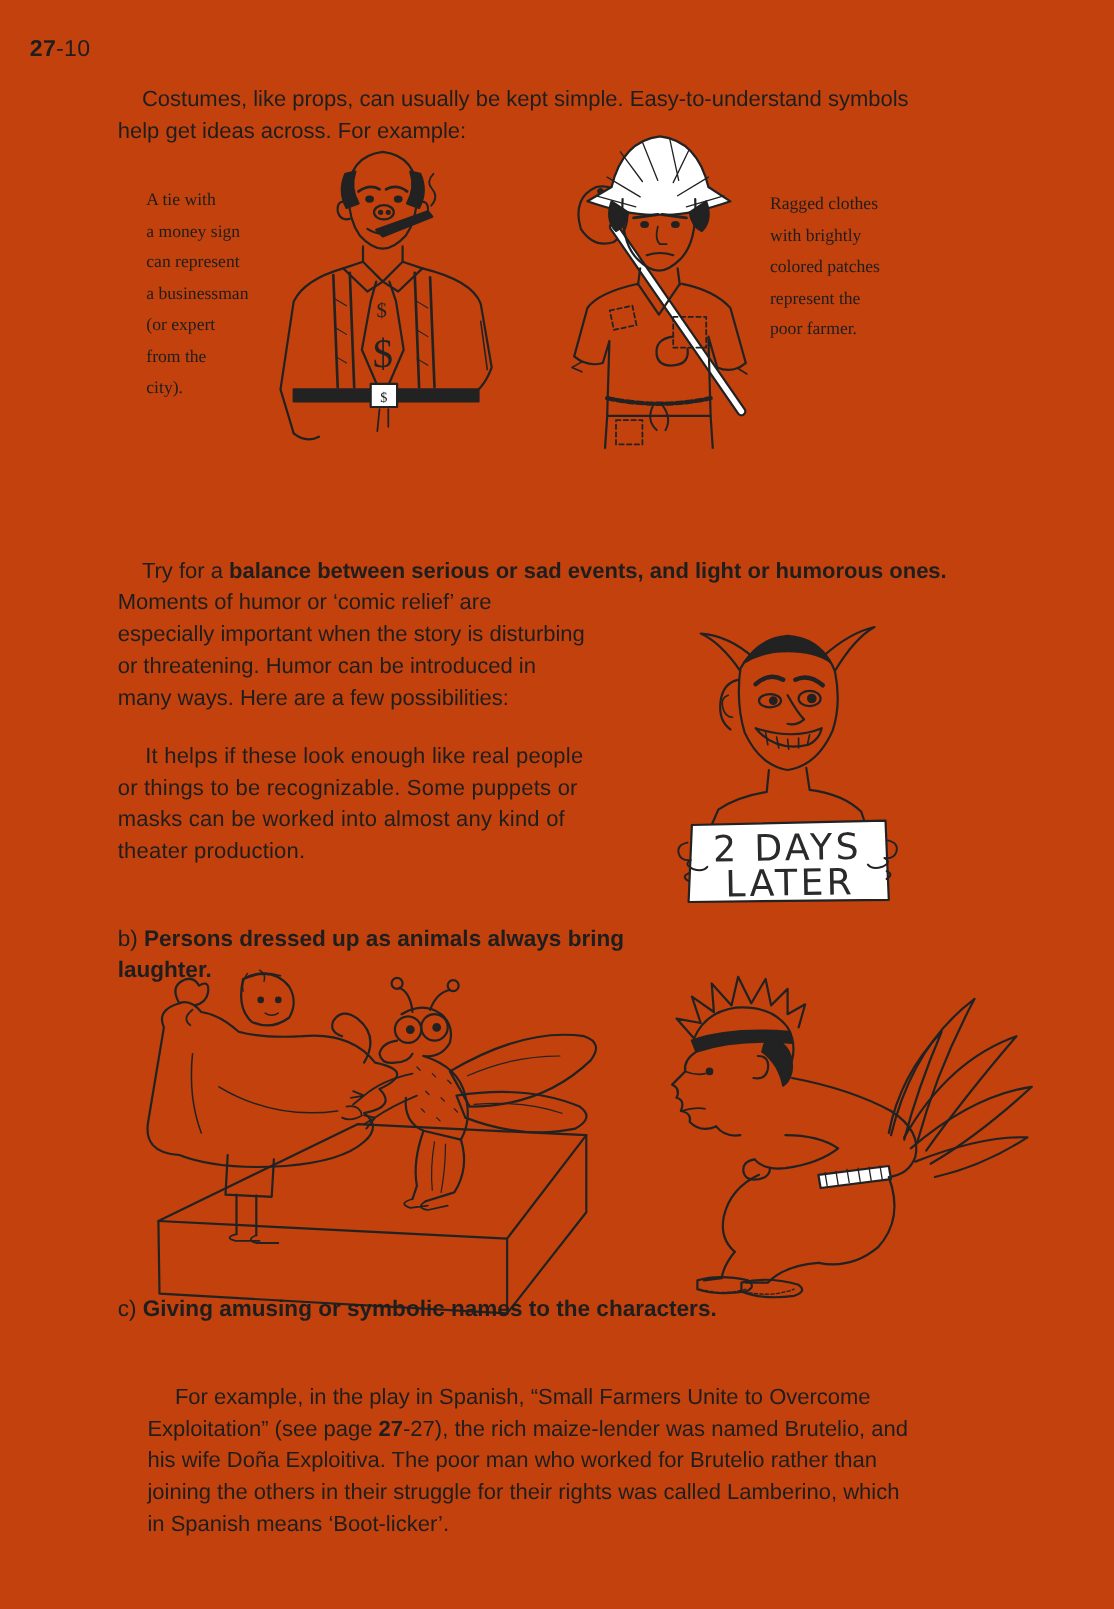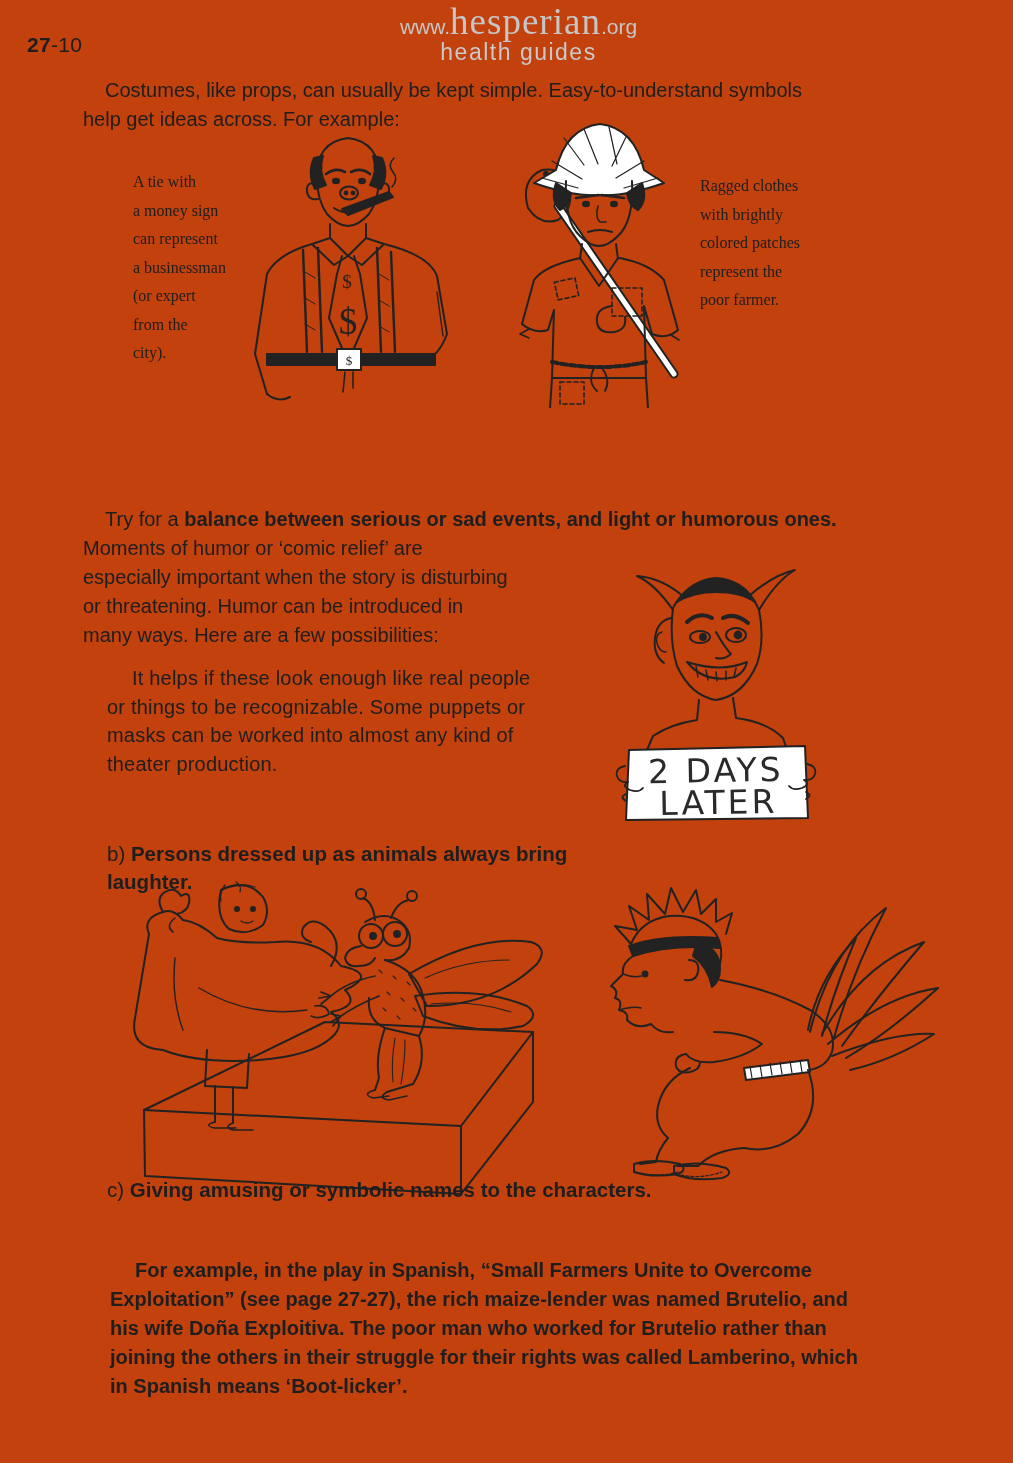--- a/index.html
+++ b/index.html
@@ -10,31 +10,31 @@
     margin:0 auto;
     background:#c2410c;
     color:#1e1e1e;
     font-family:"Liberation Sans", sans-serif;
     overflow:hidden;
   }
   .abs { position:absolute; }
   .pre { white-space:pre-line; }
   .pagenum { font-size:21px; letter-spacing:.3px; }
   .pagenum b { font-weight:bold; }
-  .body-text { font-size:20px; line-height:29px; }
+  .body-text { font-size:20px; line-height:29px;margin-left:24px; }
   .indent22 { text-indent:22px; }
   .indent25 { text-indent:25px; }
   .caption {
     font-family:"Liberation Serif", serif;
     font-size:16px; line-height:28.5px;
   }
   .h-bold { font-weight:bold; }
   .sec-head { font-size:20.5px; line-height:28px; }
   .sub-head { font-size:20.5px; line-height:28px; }
-  .sub-body { font-size:20px; line-height:28.5px; letter-spacing:.2px; }
+  .sub-body { font-size:20px; line-height:28.5px; letter-spacing:.2px; margin-top:10px; }
   svg.drawing { display:block; }
   svg.drawing path, svg.drawing circle, svg.drawing ellipse, svg.drawing rect {
     vector-effect:none;
   }
   .footer {
     position:absolute; left:0; top:1392; width:100%;
     text-align:center; padding-left:24px;
     color:#c6c6c6; user-select:none;
   }
   .footer .l1 span { vertical-align:baseline; }
@@ -260,24 +260,20 @@
       <path d="M97 188 Q71 200 65 226 Q61 246 75 258"></path>
       <path d="M151 268 Q121 270 105 286 L85 286 M75 258 Q65 270 63 282 L47 284"></path>
       <path d="M41 284 Q61 278 87 284 Q95 290 85 294 Q59 298 41 292 Z"></path>
       <path d="M81 286 Q105 280 133 288 Q141 294 129 298 Q101 302 81 294 Z"></path>
       <path d="M43 292 q22 6 42 0 M83 294 q24 6 46 -2" stroke-dasharray="3 2" stroke-width="1.2"></path>
     </g>
   </svg>
 
   <p class="abs sub-head pre" style="left:107px; top:1176px;"><span>c) </span><b class="h-bold">Giving amusing or symbolic names to the characters.</b></p>
 
-  <p class="abs body-text pre indent25" style="left:110px; top:1256px; width:870px;font-weight:bold;"><span>For example, in the play in Spanish, “Small Farmers Unite to Overcome
+  <p class="abs body-text pre indent25" style="left:110px; top:1256px; width:870px;"><span>For example, in the play in Spanish, “Small Farmers Unite to Overcome
 Exploitation” (see page </span><b>27</b><span>-27), the rich maize-lender was named Brutelio, and
 his wife Doña Exploitiva. The poor man who worked for Brutelio rather than
 joining the others in their struggle for their rights was called Lamberino, which
 in Spanish means ‘Boot-licker’.</span></p>
 
-  <div class="footer">
-    <div class="l1"><span class="fw-small">www.</span><span class="fw-brand">hesperian</span><span class="fw-small">.org</span></div>
-    <div class="fw-tag">health guides</div>
-  </div>
 
 </div>
 
 </body></html>

